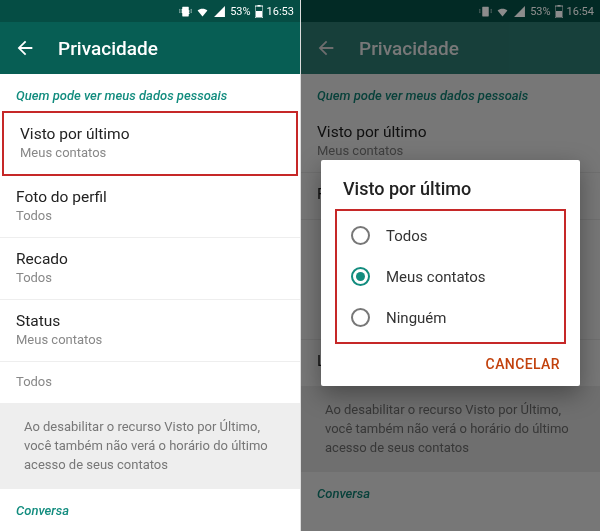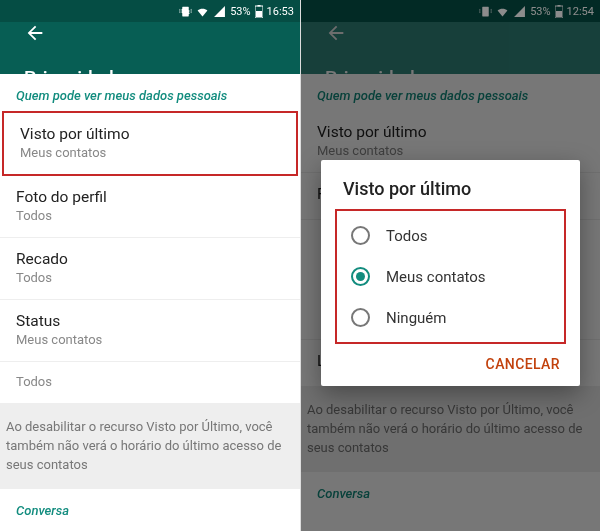--- a/index.html
+++ b/index.html
@@ -2,30 +2,30 @@
 <html><head>
   <meta charset="utf-8">
   <style>
     * { margin: 0; padding: 0; box-sizing: border-box; }
     body { font-family: Roboto, Arial, sans-serif; background: #fff; width: 600px; height: 531px; overflow: hidden; }
     .container { display: flex; width: 600px; height: 531px; }
     .screen { width: 300px; height: 531px; position: relative; overflow: hidden; background: #f5f5f5; }
     .screen + .screen { border-left: 1px solid #ddd; }
     .statusbar { height: 22px; background: #054d44; color: #fff; display: flex; justify-content: flex-end; align-items: center; padding: 0 6px; font-size: 11px; gap: 4px; }
     .statusbar .sb-icon { display: inline-flex; }
-    .appbar { height: 52px; background: #075e54; color: #fff; display: flex; align-items: flex-start; padding: 0 24px; gap: 22px; flex-direction: column; }
+    .appbar { height: 52px; background: #075e54; color: #fff; display: flex; align-items: center; padding: 0 14px; gap: 22px; }
     .appbar .back { display: inline-flex; }
     .appbar .title { font-size: 19px; font-weight: 500; }
     .content { background: #fff; height: calc(531px - 22px - 52px); overflow: hidden; }
     .section-header { color: #128c7e; font-size: 13px; font-weight: 500; padding: 14px 16px 8px; font-style: italic; }
     .setting-row { padding: 12px 16px 14px; background: #fff; border-bottom: 1px solid #eee; }
     .setting-row.hl { border: 2px solid #c62828; margin: 0 2px; }
     .setting-title { font-size: 15.5px; color: #222; margin-bottom: 2px; }
     .setting-sub { font-size: 13px; color: #888; }
-    .info-box { background: #eee; color: #777; font-size: 13px; line-height: 1.45; padding: 14px 6px; }
+    .info-box { background: #eee; color: #777; font-size: 13px; line-height: 1.45; padding: 14px 24px; }
     .dimmed { position: absolute; inset: 0; background: rgba(0,0,0,0.45); }
     .dimmed-appbar { opacity: 0.85; }
     .dimmed-content { filter: brightness(0.85); }
     .dialog { position: absolute; left: 20px; right: 20px; top: 160px; background: #fff; border-radius: 2px; box-shadow: 0 8px 24px rgba(0,0,0,0.35); padding: 18px 8px 8px; }
     .dialog-title { font-size: 18px; font-weight: 500; color: #222; padding: 0 14px 8px; }
     .radio-group { border: 2px solid #c62828; margin: 2px 6px; padding: 4px 0; }
     .radio-item { display: flex; align-items: center; gap: 16px; padding: 11px 14px; }
     .radio { width: 19px; height: 19px; border: 2px solid #777; border-radius: 50%; position: relative; flex-shrink: 0; }
     .radio.sel { border-color: #128c7e; }
     .radio.sel::after { content: ""; position: absolute; inset: 3px; background: #128c7e; border-radius: 50%; }
@@ -120,21 +120,21 @@
           </svg>
       </span>
       <span>53%</span>
       <span class="sb-icon">
         <svg width="8" height="13" viewBox="0 0 8 13">
             <rect x="0" y="1" width="8" height="12" fill="none" stroke="#fff"></rect>
             <rect x="2.5" y="0" width="3" height="1.5" fill="#fff"></rect>
             <rect x="1" y="6" width="6" height="6" fill="#fff"></rect>
           </svg>
       </span>
-      <span>12:54</span>
+      <span>16:54</span>
     </div>
     <div class="appbar dimmed-appbar">
       <span class="back">
         <svg width="22" height="22" viewBox="0 0 24 24">
             <path fill="#cfcfcf" d="M20 11H7.8l5.6-5.6L12 4l-8 8 8 8 1.4-1.4L7.8 13H20z"></path>
           </svg>
       </span>
       <span class="title">Privacidade</span>
     </div>
     <div class="content dimmed-content">

